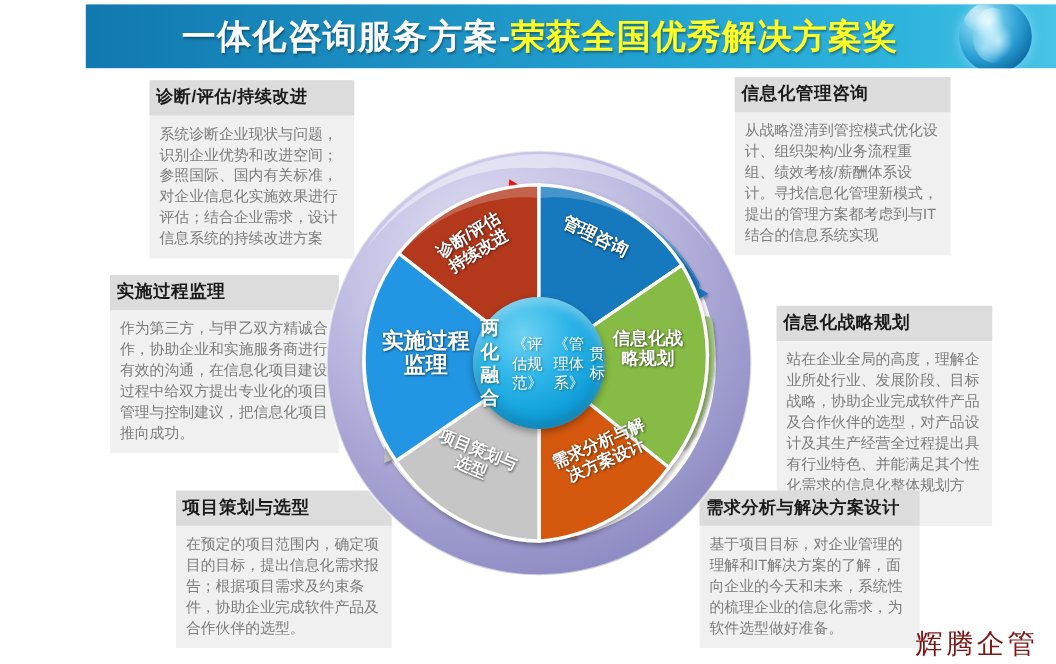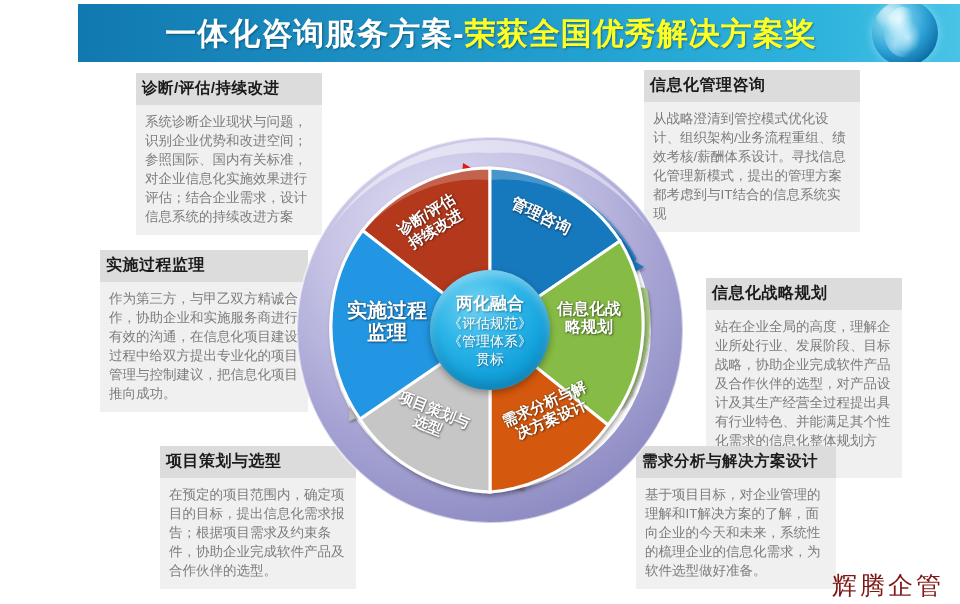--- a/index.html
+++ b/index.html
@@ -56,21 +56,21 @@
     background:#dcdcdc;color:#1a1a1a;font-weight:bold;
     text-align:left;padding:5px 6px 6px 6px;
     font-size:16px;letter-spacing:.5px;white-space:nowrap;
   }
   .card-body{
     color:#7c7c7c;font-size:13.5px;line-height:19px;
     padding:7px 9px 9px 9px;text-align:left;
   }
 
   #card-diagnosis{left:136px;top:73px;width:186px;}
-  #card-itmgmt   {left:644px;top:70px;width:216px;}
+  #card-itmgmt   {left:668px;top:70px;width:196px;}
   #card-strategy {left:706px;top:243px;width:196px;margin-top:35px;}
   #card-demand   {left:636px;top:446px;width:200px;}
   #card-planning {left:160px;top:446px;width:196px;}
   #card-supervise{left:100px;top:250px;width:208px;}
 
   #card-diagnosis .card-head{font-size:15.5px;}
   #card-demand   .card-head{font-size:15.5px;}
 
   
   .wheel{position:absolute;left:293px;top:133px;width:394px;height:394px;}
@@ -85,21 +85,21 @@
   .lbl-consult  {left:196px;top:74px;width:104px;font-size:16px;transform:rotate(26deg);}
   .lbl-strategy {left:248px;top:167px;width:96px;font-size:16px;transform:rotate(0deg);}
   .lbl-demand   {left:196px;top:262px;width:118px;font-size:15px;transform:rotate(-24deg);}
   .lbl-planning {left:84px;top:268px;width:108px;font-size:15px;transform:rotate(22deg);}
   .lbl-supervise{left:46px;top:166px;width:96px;font-size:20px;transform:rotate(0deg);}
 
   .hub{
     position:absolute;left:137px;top:137px;width:120px;height:120px;border-radius:50%;
     background:radial-gradient(circle at 38% 28%, #6fd2f2 0%, #2bb4e8 38%, #12a0da 66%, #0b86be 100%);
     box-shadow:0 3px 7px rgba(0,0,0,.32), inset 0 -6px 12px rgba(0,0,0,.16), inset 0 5px 10px rgba(255,255,255,.42);
-    display:flex;flex-direction:column;align-items:center;justify-content:center;
+    display:flex;flex-direction:row;align-items:center;justify-content:center;
     color:#ffffff;text-align:center;
   }
   .hub-l1{font-size:17px;font-weight:bold;line-height:21px;text-shadow:1px 1px 2px rgba(0,0,0,.4);}
   .hub-l2,.hub-l3,.hub-l4{font-size:14px;line-height:18px;text-shadow:1px 1px 2px rgba(0,0,0,.38);}
 
   
   .watermark{
     position:absolute;right:16px;bottom:2px;
     color:#7e1616;font-size:25px;font-weight:normal;letter-spacing:3px;
     font-family:"Liberation Serif","DejaVu Serif",serif;

